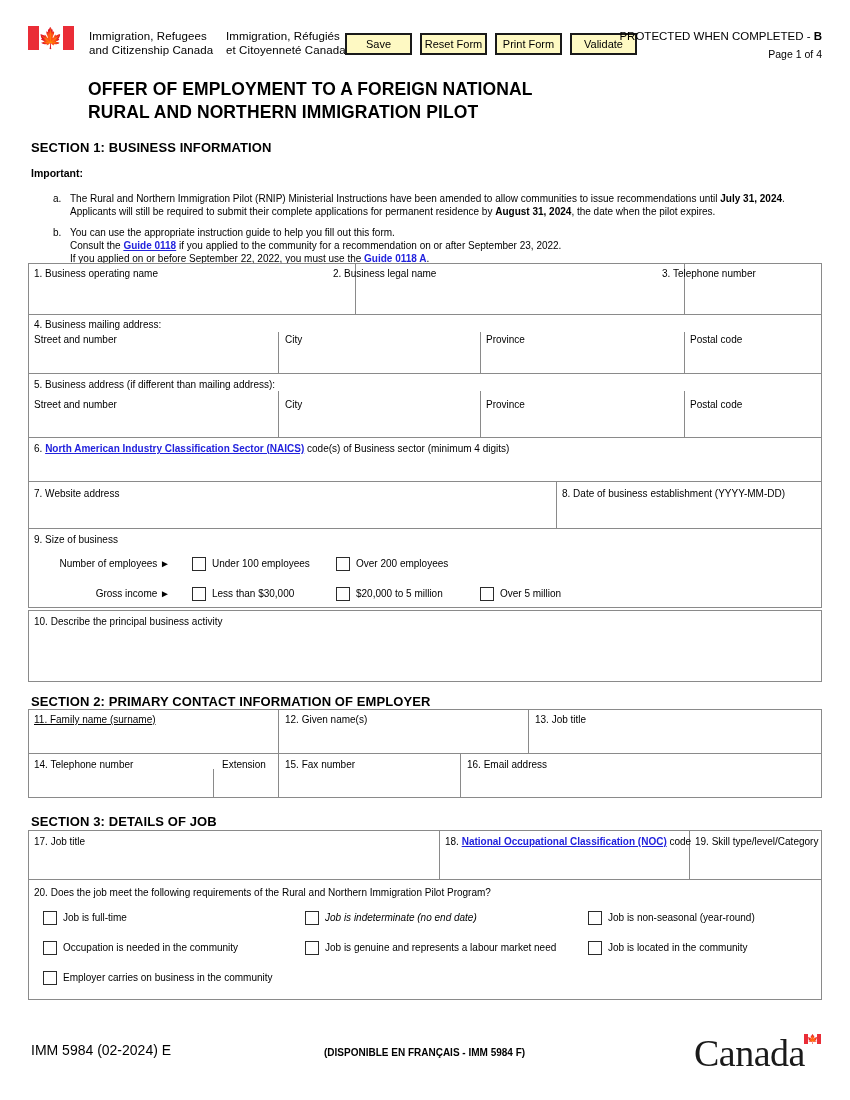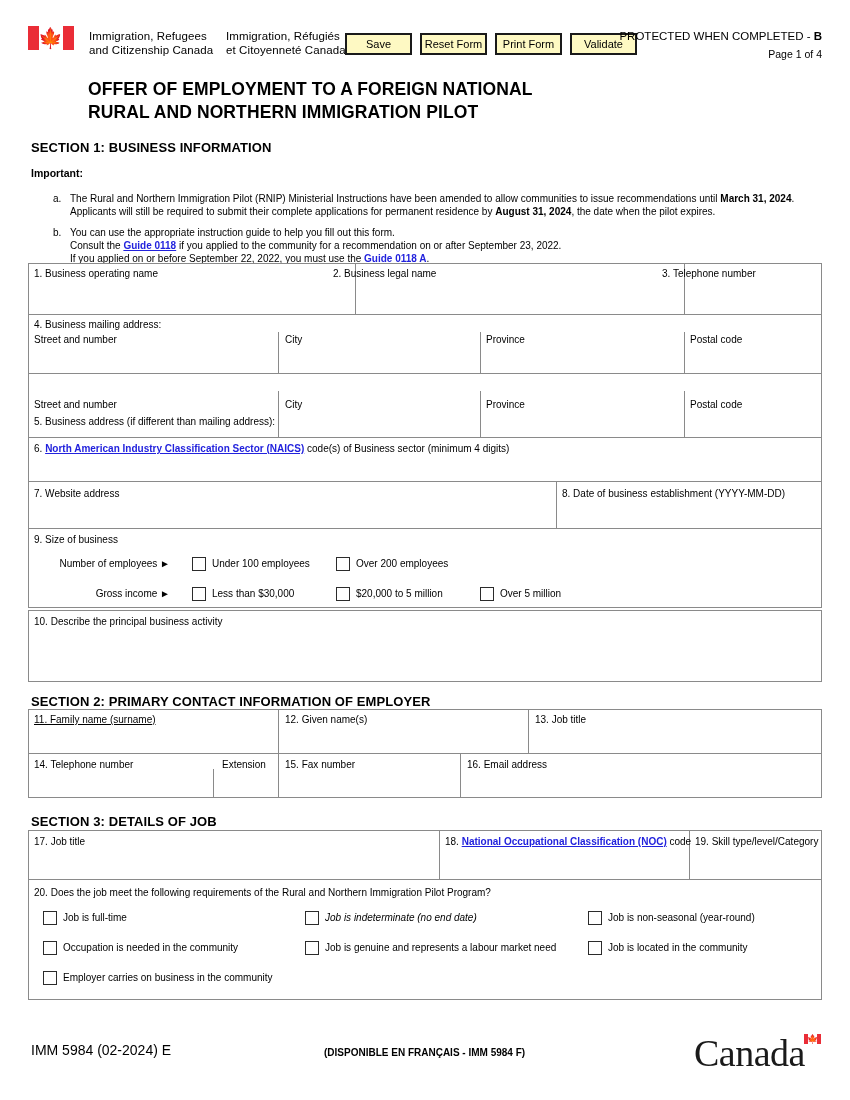--- a/index.html
+++ b/index.html
@@ -252,21 +252,21 @@
     <div>OFFER OF EMPLOYMENT TO A FOREIGN NATIONAL</div>
     <div>RURAL AND NORTHERN IMMIGRATION PILOT</div>
   </div>
 
   <div class="section-head" style="top:140px;">SECTION 1: BUSINESS INFORMATION</div>
 
   <div class="important-label">Important:</div>
 
   <div class="note" style="left:70px; top:192px; width:760px;">
     <span class="marker">a.</span>
-    <div><span>The Rural and Northern Immigration Pilot (RNIP) Ministerial Instructions have been amended to allow communities to issue recommendations until </span><b>March 31, 2024</b><span>.</span></div>
+    <div><span>The Rural and Northern Immigration Pilot (RNIP) Ministerial Instructions have been amended to allow communities to issue recommendations until </span><b>July 31, 2024</b><span>.</span></div>
     <div><span>Applicants will still be required to submit their complete applications for permanent residence by </span><b>August 31, 2024</b><span>, the date when the pilot expires.</span></div>
   </div>
 
   <div class="note" style="left:70px; top:226px; width:760px;">
     <span class="marker">b.</span>
     <div>You can use the appropriate instruction guide to help you fill out this form.</div>
     <div><span>Consult the </span><a class="lnk">Guide 0118</a><span> if you applied to the community for a recommendation on or after September 23, 2022.</span></div>
     <div><span>If you applied on or before September 22, 2022, you must use the </span><a class="lnk">Guide 0118 A</a><span>.</span></div>
   </div>
 
@@ -287,21 +287,21 @@
   <div class="fld" style="left:34px; top:334px;">Street and number</div>
   <div class="fld" style="left:285px; top:334px;">City</div>
   <div class="fld" style="left:486px; top:334px;">Province</div>
   <div class="fld" style="left:690px; top:334px;">Postal code</div>
 
   <div class="box" style="left:28px; top:373px; width:794px; height:65px;">
     <div class="vline" style="left:249px; top:17px; height:46px;"></div>
     <div class="vline" style="left:451px; top:17px; height:46px;"></div>
     <div class="vline" style="left:655px; top:17px; height:46px;"></div>
   </div>
-  <div class="fld" style="left:34px; top:379px;margin-top:37px;">5. Business address (if different than mailing address):</div>
+  <div class="fld" style="left:34px; top:379px;">5. Business address (if different than mailing address):</div>
   <div class="fld" style="left:34px; top:399px;">Street and number</div>
   <div class="fld" style="left:285px; top:399px;">City</div>
   <div class="fld" style="left:486px; top:399px;">Province</div>
   <div class="fld" style="left:690px; top:399px;">Postal code</div>
 
   <div class="box" style="left:28px; top:437px; width:794px; height:45px;"></div>
   <div class="fld" style="left:34px; top:443px;"><span>6. </span><a class="lnk">North American Industry Classification Sector (NAICS)</a><span> code(s) of Business sector (minimum 4 digits)</span></div>
 
   <div class="box" style="left:28px; top:481px; width:794px; height:48px;">
     <div class="vline" style="left:527px; top:0; height:46px;"></div>

